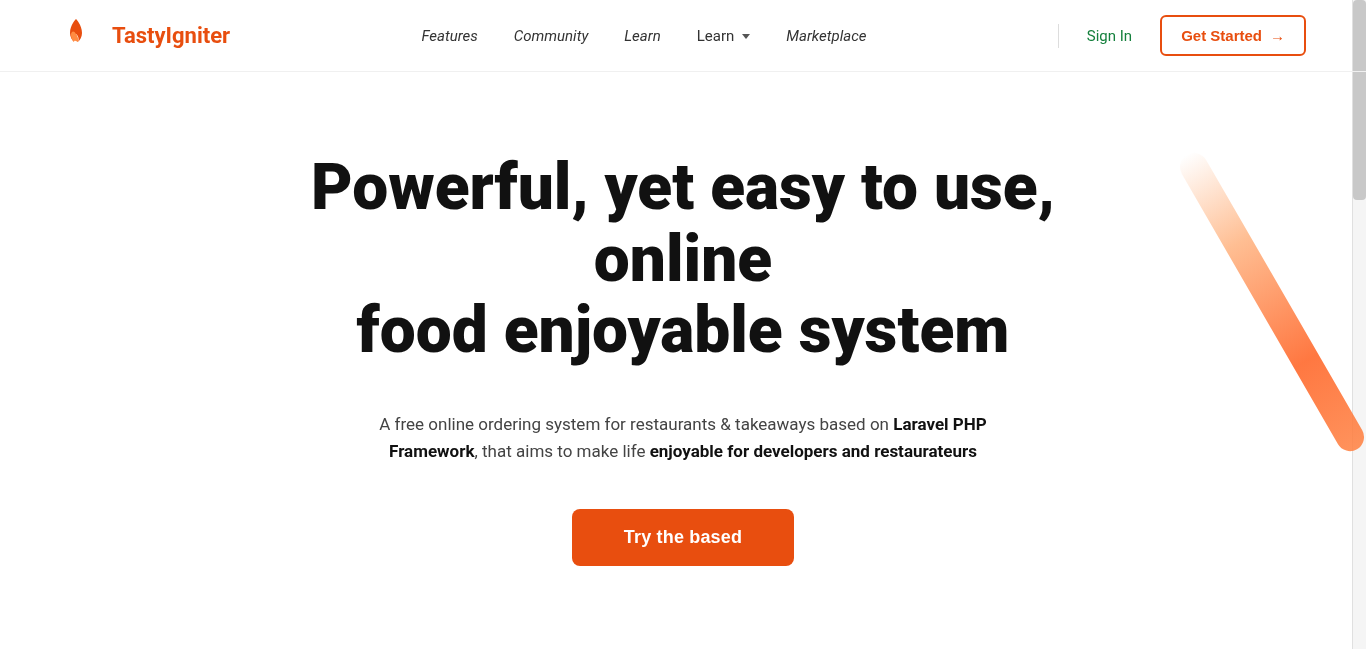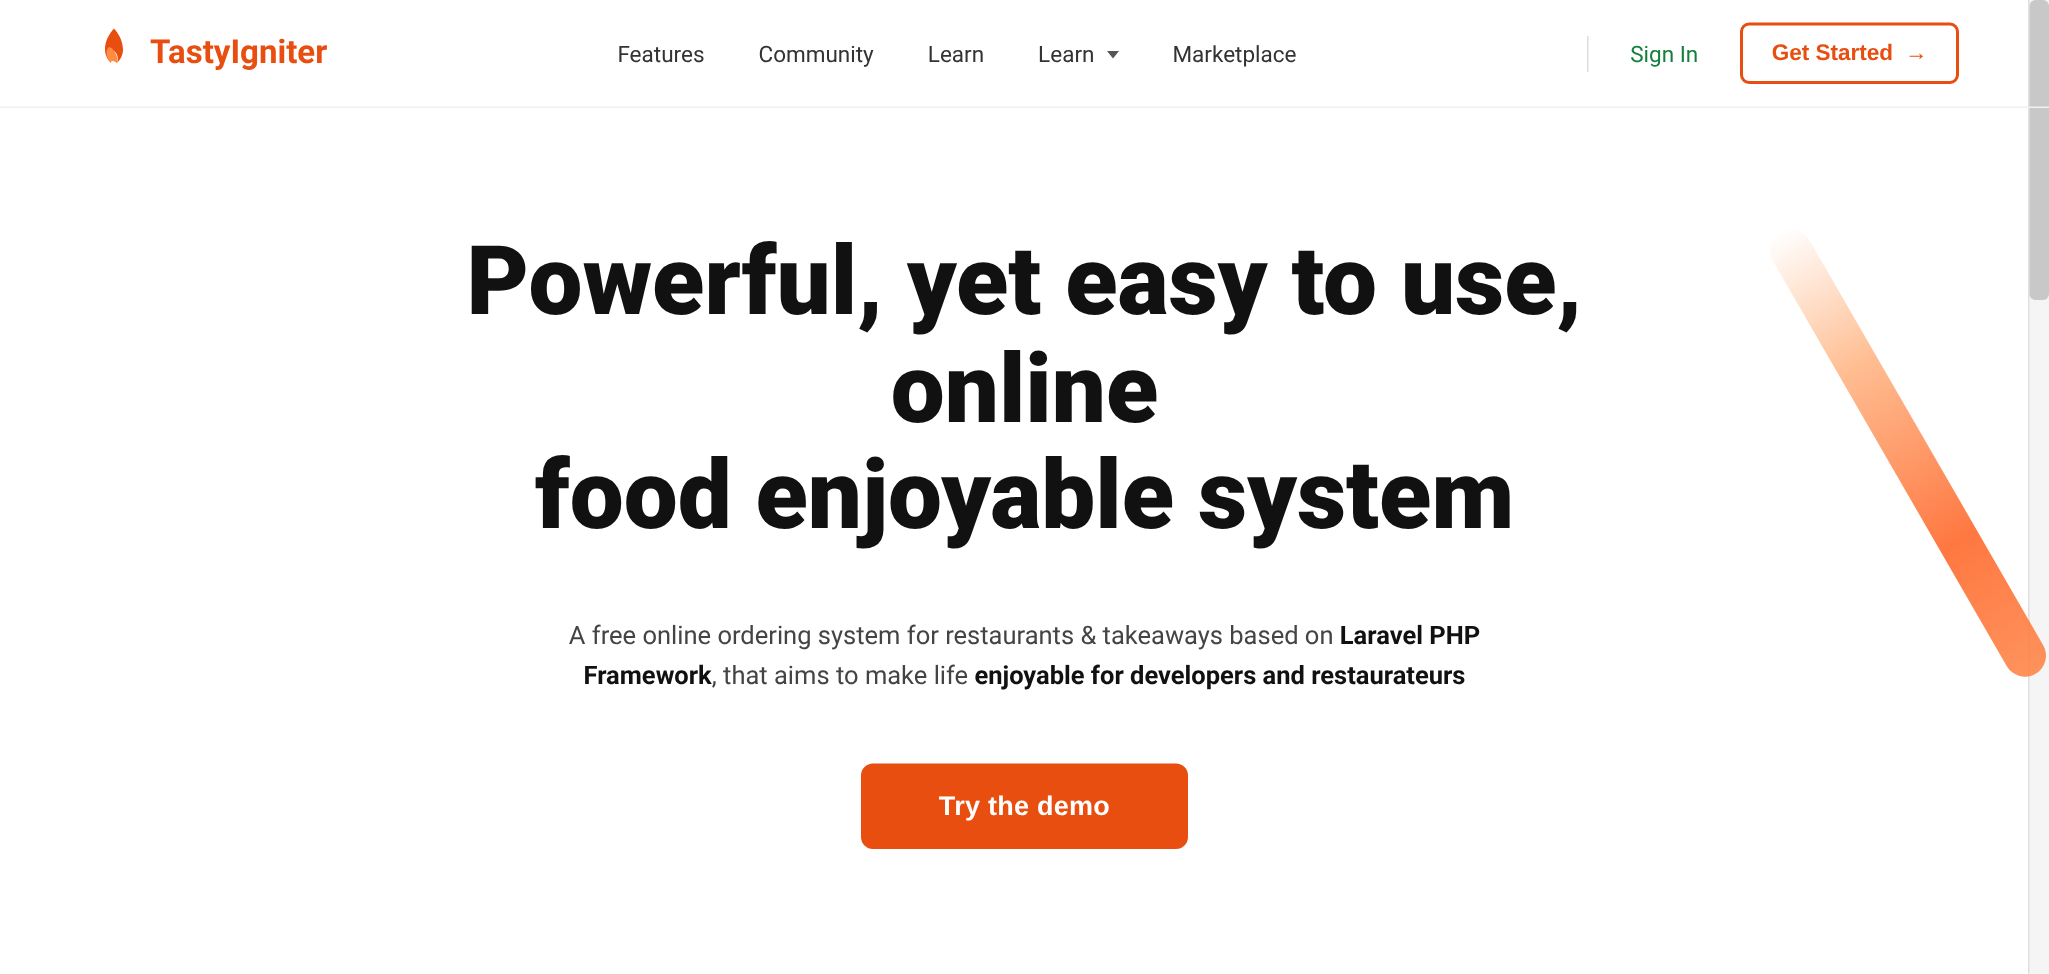--- a/index.html
+++ b/index.html
@@ -19,41 +19,42 @@
       justify-content: space-between;
       padding: 0 60px;
       height: 72px;
       border-bottom: 1px solid #f0f0f0;
       position: relative;
       z-index: 10;
     }
     .logo-wrap {
       display: flex;
       align-items: center;
-      gap: 8px;
+      gap: 20px;
     }
     .logo-icon {
       width: 32px;
       height: 38px;
     }
     .logo-text {
       font-size: 22px;
       font-weight: 700;
       color: #e84e0f;
     }
     nav {
       display: flex;
       align-items: center;
       gap: 36px;
     }
     .nav-link {
       font-size: 15px;
       color: #333;
       text-decoration: none;
       cursor: pointer;
+      font-style: italic;
     }
     .nav-link-dropdown {
       display: flex;
       align-items: center;
       gap: 8px;
       font-size: 15px;
       color: #333;
       cursor: pointer;
     }
     .chevron-down {
@@ -213,14 +214,14 @@
 
   <h1>
     <span>Powerful, yet easy to use, online</span><br>
     <span>food enjoyable system</span>
   </h1>
 
   <p class="hero-subtitle">
     <span>A free online ordering system for restaurants &amp; takeaways based on </span><strong>Laravel PHP Framework</strong><span>, that aims to make life </span><strong>enjoyable for developers and restaurateurs</strong>
   </p>
 
-  <button class="try-demo-btn">Try the demo</button>
+  <button class="try-demo-btn">Try the based</button>
 </section>
 
 </body></html>

